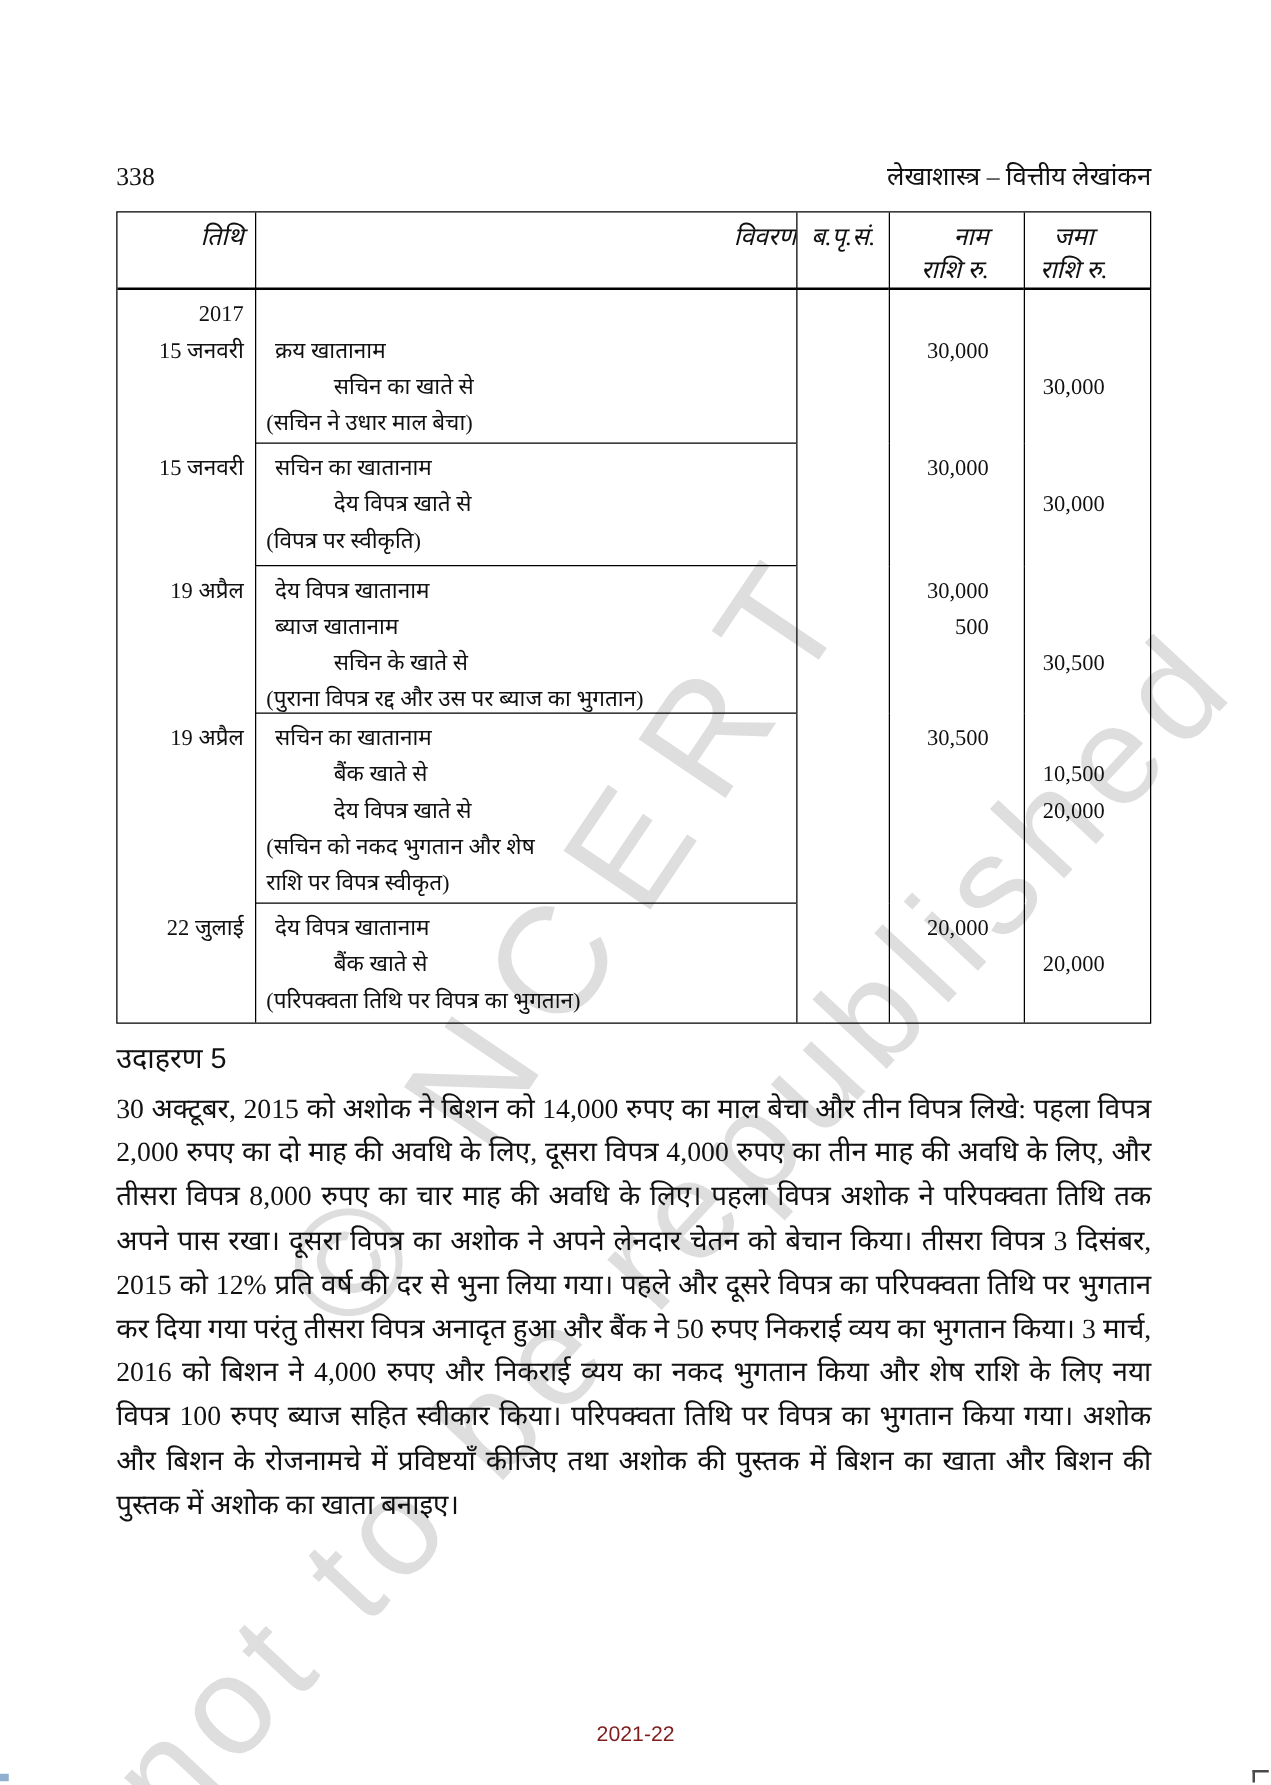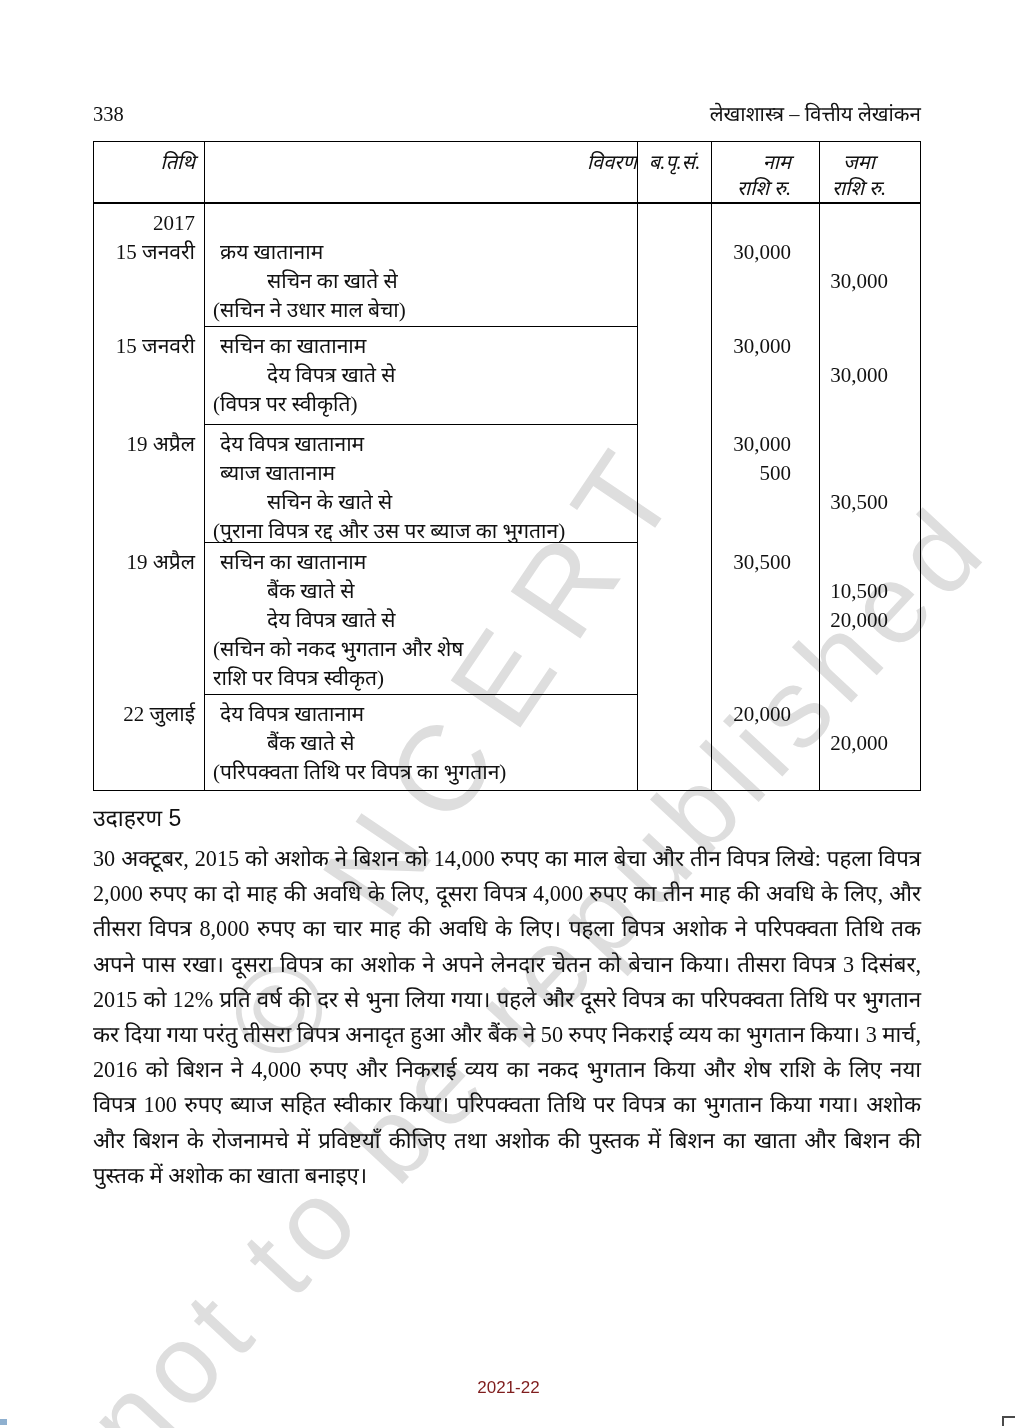--- a/index.html
+++ b/index.html
@@ -10,38 +10,38 @@
     font-family:"Liberation Serif","DejaVu Serif",serif; color:#111;
   }
   
   .wm { position:absolute; z-index:0; white-space:nowrap; color:#dedede;
         font-family:"Liberation Sans","DejaVu Sans",sans-serif; font-weight:400; }
   .wm1 { left:196px; top:1008px; font-size:122px; letter-spacing:26px;
          transform:rotate(-56deg); transform-origin:0 0; }
   .wm2 { left:62px; top:1398px; font-size:112px; letter-spacing:10px;
          transform:rotate(-47deg); transform-origin:0 0; }
   
-  .content { position:absolute; z-index:1; left:93px; top:100px; width:828px; }
+  .content { position:absolute; z-index:1; left:93px; top:128px; width:828px; }
   .page-header { display:flex; justify-content:space-between; align-items:baseline;
                  font-size:20.5px; line-height:28px; }
   .doc-title { text-align:center; margin-top:20px; font-weight:bold;
                font-size:22.5px; line-height:33px; }
   
   .jtable { border:1.6px solid #000; width:828px; margin-top:13px; }
   .trow { display:grid; grid-template-columns:110px 433px 74px 108px 1fr; }
   .cell { overflow:hidden; padding-top:5px; }
   .cell + .cell { border-left:1.6px solid #000; }
   .thead .cell { border-bottom:2.6px solid #000; padding-top:7px; padding-bottom:9px; }
   .th-line { font-style:italic; font-size:20px; line-height:26px; }
   .c-date { text-align:right; padding-right:9px; }
   .c-part { text-align:right; padding-left:10px; }
   .c-lf   { text-align:center; padding-left:0; }
   .c-dr   { text-align:right; padding-right:28px; }
   .c-cr   { text-align:center; padding-right:22px; }
-  .ln { height:29px; line-height:29px; font-size:21px; white-space:nowrap; }
+  .ln { height:29px; line-height:29px; font-size:18px; white-space:nowrap; }
   .part-cell { padding-left:0; }
   .flexline { display:flex; justify-content:flex-start; }
   .main { padding-left:15px; }
   .to   { padding-left:62px; }
   .narr { padding-left:8px; }
   .marker { padding-right:26px; }
   .p-sep { border-bottom:1.6px solid #000; }
   
   .example-heading { margin-top:12px; font-family:"Liberation Sans","DejaVu Sans",sans-serif;
                      font-size:23px; line-height:30px; }

